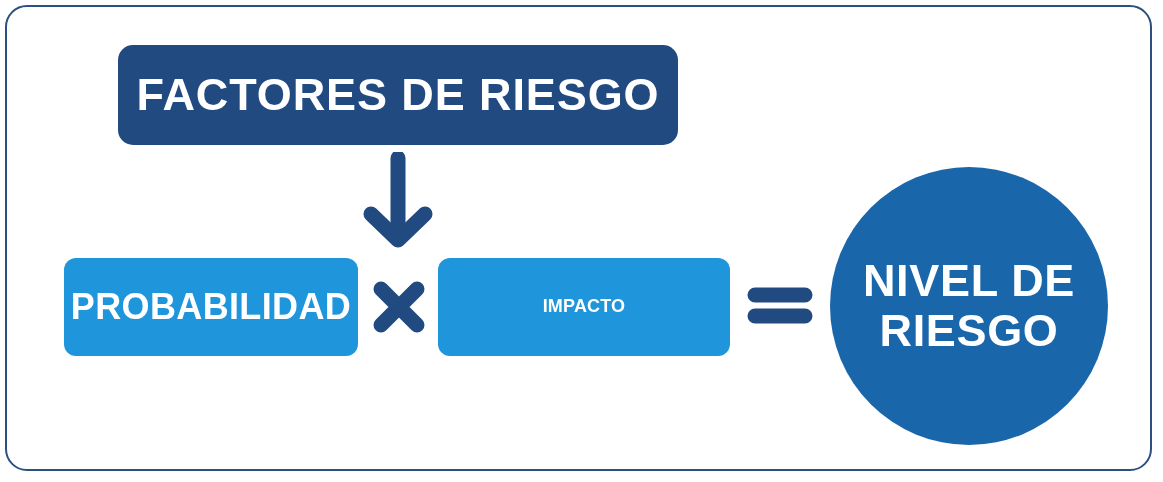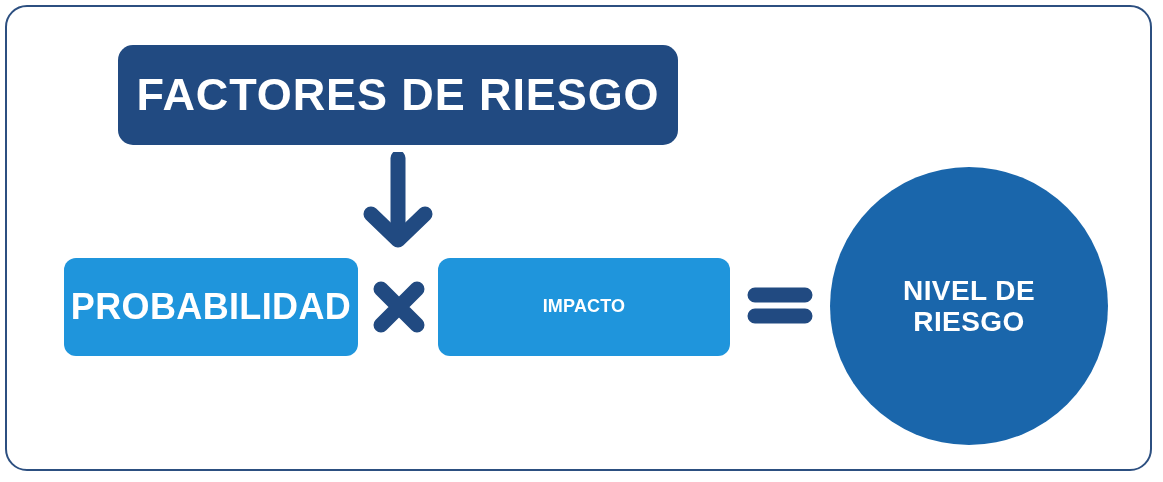--- a/index.html
+++ b/index.html
@@ -84,21 +84,21 @@
   #riesgo-circle {
     left: 830px;
     top: 167px;
     width: 278px;
     height: 278px;
     background: #1a66ab;
     border-radius: 50%;
     flex-direction: column;
   }
   #riesgo-circle .node-label {
-    font-size: 28px;
+    font-size: 45px;
     line-height: 1.12;
     letter-spacing: 0.015em;
   }
   
   .op {
     position: absolute;
   }
   #down-arrow {
     left: 360px;
     top: 152px;

